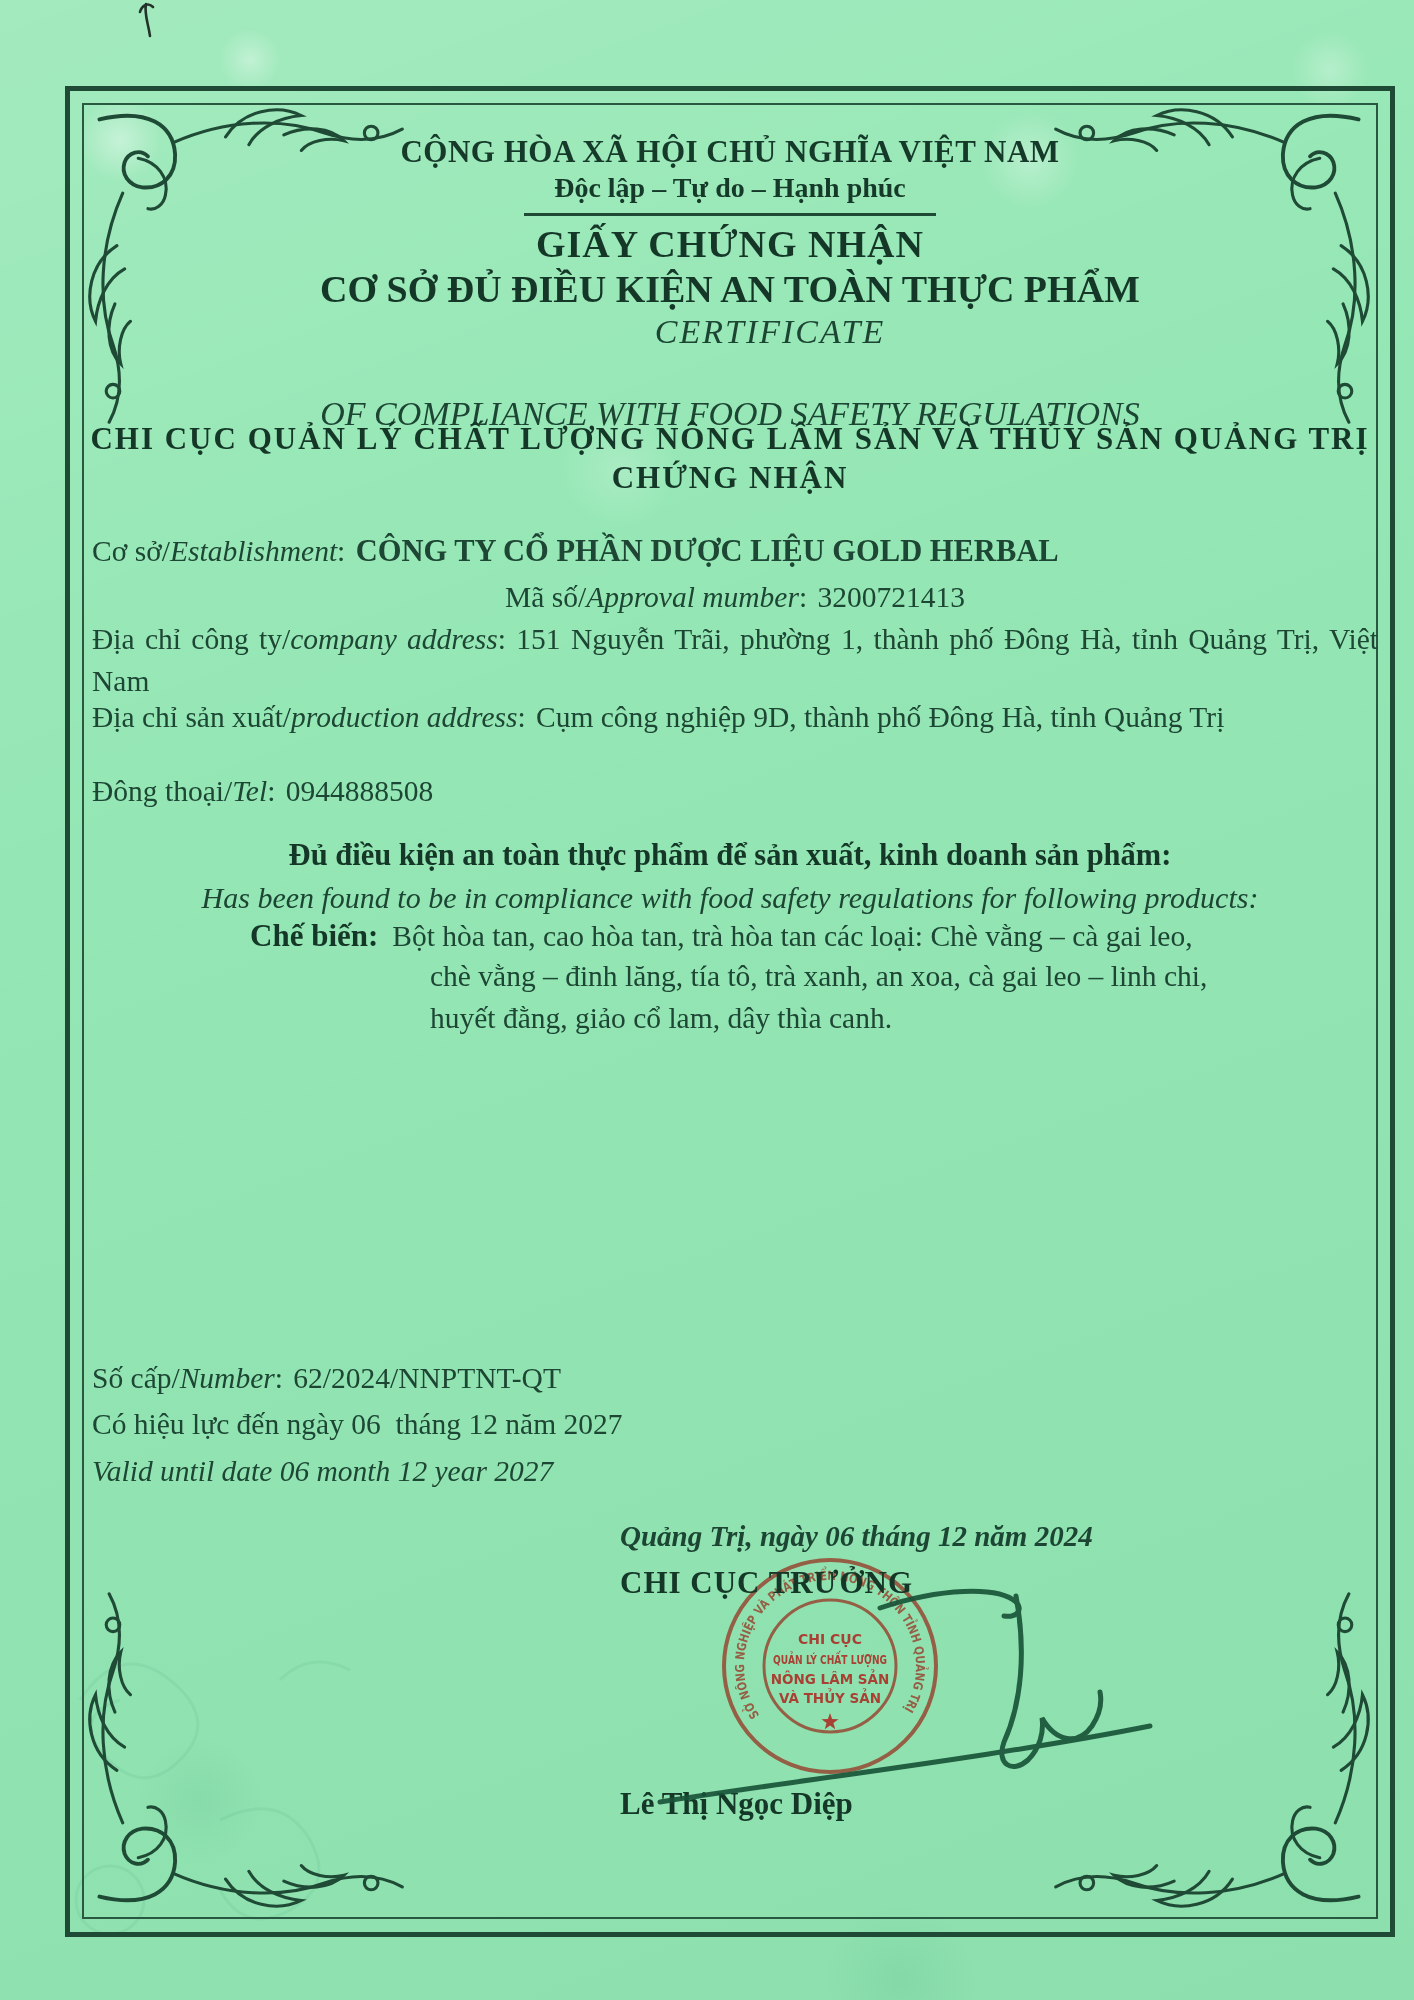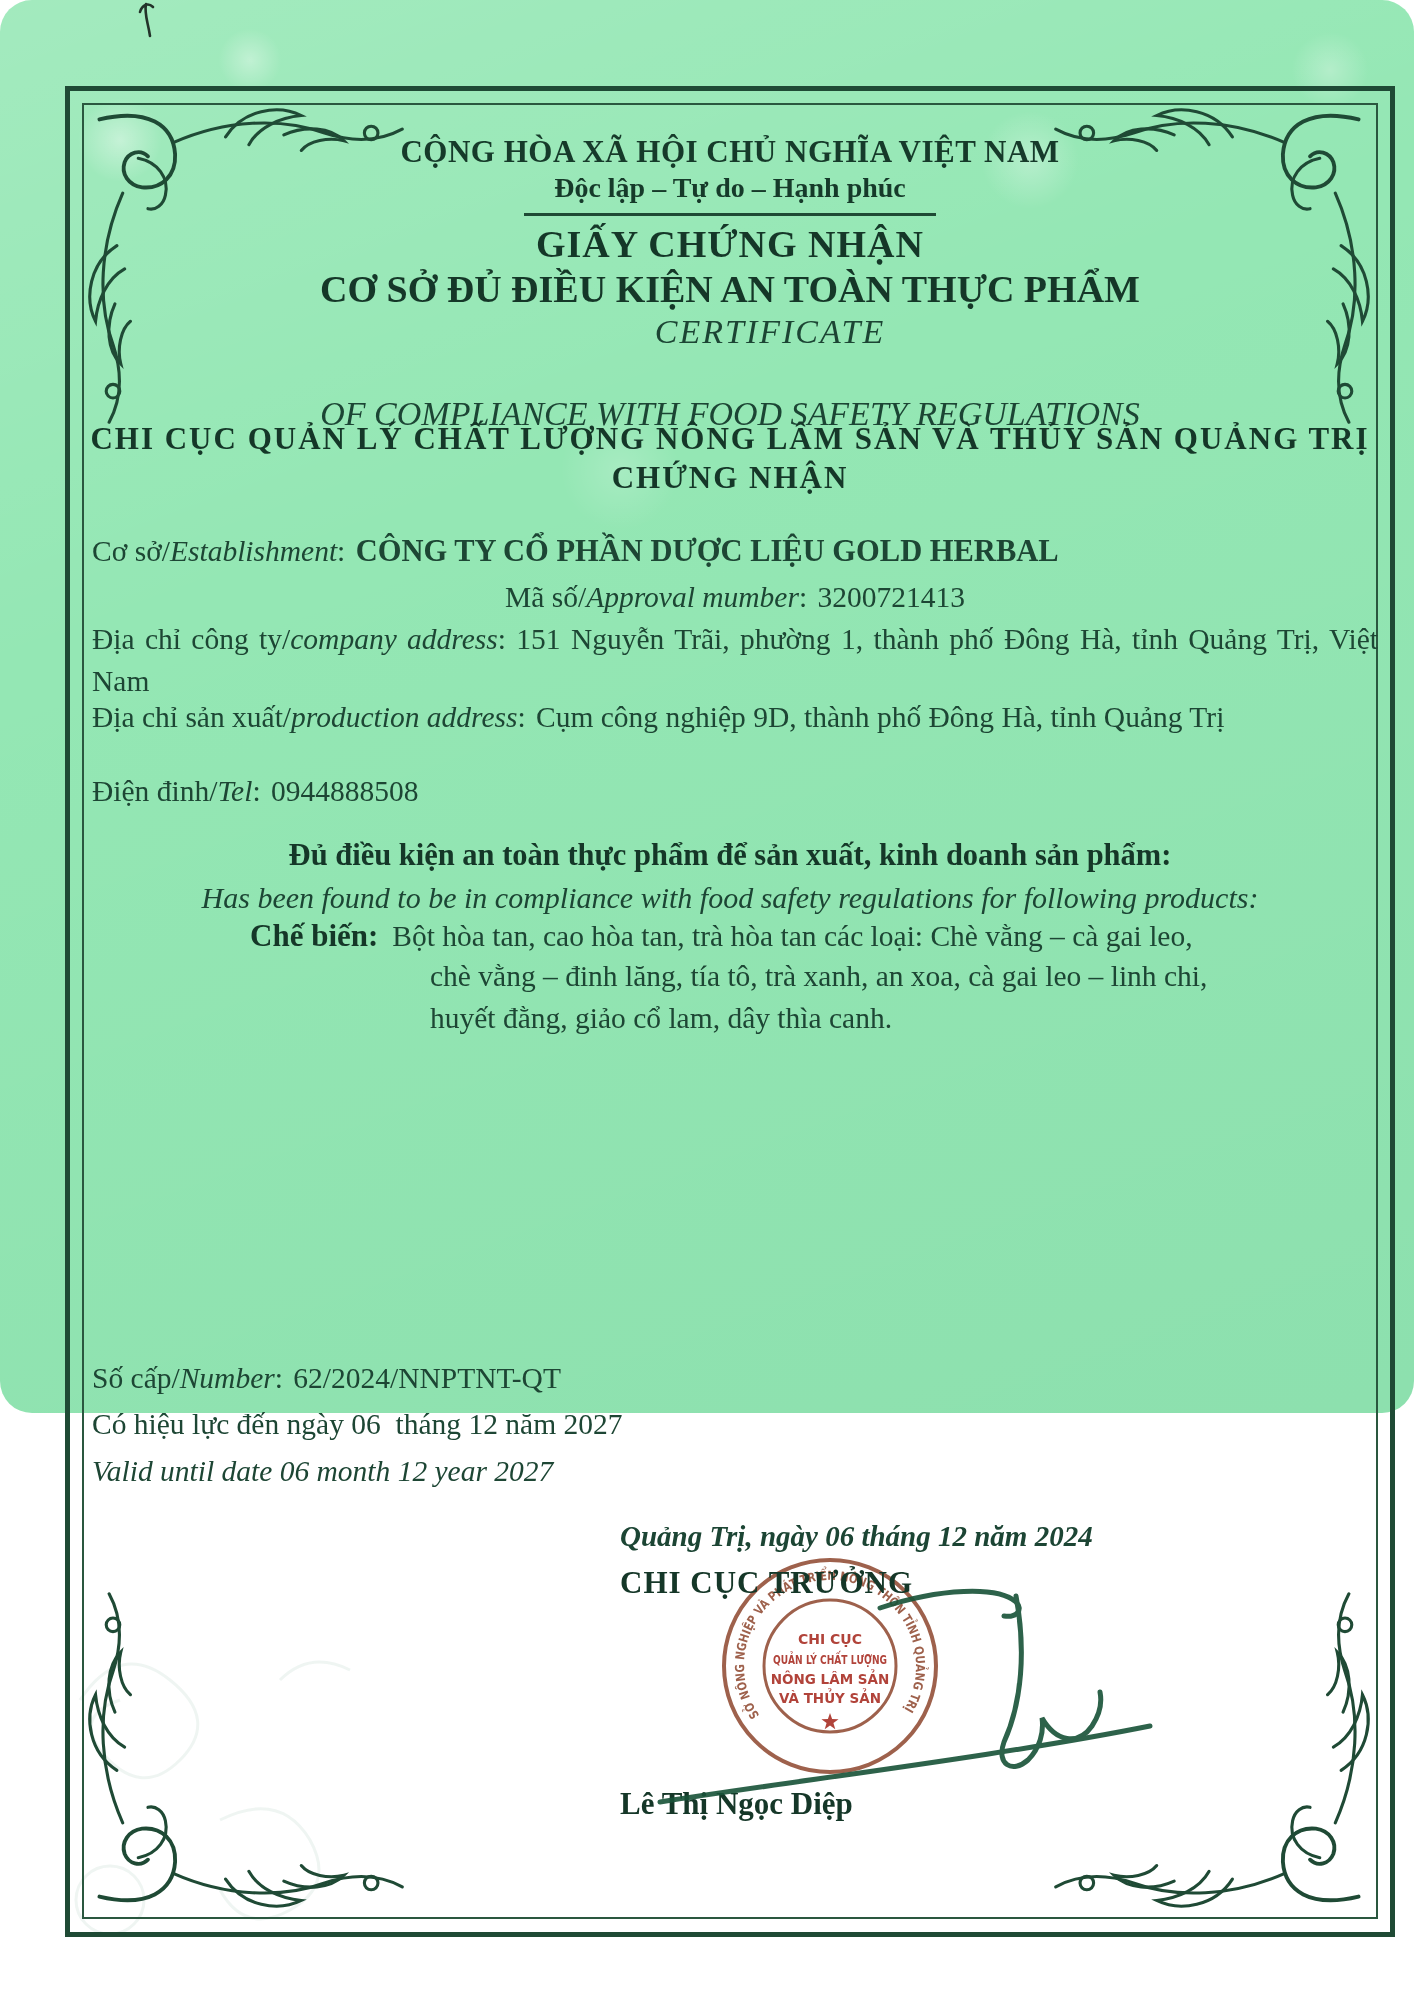--- a/index.html
+++ b/index.html
@@ -1,33 +1,32 @@
 <!DOCTYPE html>
 <html><head>
 <meta charset="utf-8">
 <style>
   html,body{margin:0;padding:0;}
   body{
     width:1414px;height:2000px;overflow:hidden;
     font-family:"Liberation Serif","DejaVu Serif",serif;
   }
   .page{
-    position:relative;width:1414px;height:1413px;
+    position:relative;width:1414px;height:2000px;
     background-color:#94e7b4;
     background-image:
       linear-gradient(160deg, rgba(255,255,255,.14) 0%, rgba(255,255,255,0) 35%, rgba(0,90,60,.05) 100%),
       radial-gradient(circle 60px at 120px 140px, rgba(255,255,255,.40), rgba(255,255,255,0) 70%),
       radial-gradient(circle 45px at 250px 60px,  rgba(255,255,255,.35), rgba(255,255,255,0) 70%),
       radial-gradient(circle 70px at 1030px 160px, rgba(255,255,255,.30), rgba(255,255,255,0) 70%),
       radial-gradient(circle 55px at 1330px 70px, rgba(255,255,255,.28), rgba(255,255,255,0) 70%),
       radial-gradient(circle 85px at 620px 470px, rgba(255,255,255,.18), rgba(255,255,255,0) 70%),
       radial-gradient(circle 90px at 200px 1800px, rgba(20,120,80,.07), rgba(0,0,0,0) 70%),
       radial-gradient(circle 110px at 900px 1980px, rgba(20,120,80,.08), rgba(0,0,0,0) 70%);
     color:#1b4433;
-    border-radius:32px;
   }
   .frame{
     position:absolute;left:65px;top:86px;width:1330px;height:1851px;
     border:5px solid #1f4a35;box-sizing:border-box;
   }
   .frame-inner{
     position:absolute;left:82px;top:103px;width:1296px;height:1816px;
     border:2px solid #2a573f;box-sizing:border-box;
   }
   .abs{position:absolute;}
@@ -145,21 +144,21 @@
   <div class="abs detail d2">
     <span>Mã số/</span><span class="lab-en">Approval mumber</span><span class="colon">:</span><span>3200721413</span>
   </div>
   <div class="abs detail d3 justify">
     <span>Địa chỉ công ty/</span><span class="lab-en">company address</span><span class="colon">:</span><span>151 Nguyễn Trãi, phường 1, thành phố Đông Hà, tỉnh Quảng Trị, Việt Nam</span>
   </div>
   <div class="abs detail d4 justify">
     <span>Địa chỉ sản xuất/</span><span class="lab-en">production address</span><span class="colon">:</span><span>Cụm công nghiệp 9D, thành phố Đông Hà, tỉnh Quảng Trị</span>
   </div>
   <div class="abs detail d5">
-    <span>Điện đinh/</span><span class="lab-en">Tel</span><span class="colon">:</span><span>0944888508</span>
+    <span>Đông thoại/</span><span class="lab-en">Tel</span><span class="colon">:</span><span>0944888508</span>
   </div>
 
   <div class="abs center stmt-vi">Đủ điều kiện an toàn thực phẩm để sản xuất, kinh doanh sản phẩm:</div>
   <div class="abs center stmt-en">Has been found to be in compliance with food safety regulations for following products:</div>
 
   <div class="abs prod prod-l2">chè vằng – đinh lăng, tía tô, trà xanh, an xoa, cà gai leo – linh chi,</div>
   <div class="abs prod prod-l1">
     <span class="prod-label">Chế biến:</span><span>Bột hòa tan, cao hòa tan, trà hòa tan các loại: Chè vằng – cà gai leo,</span>
   </div>
   <div class="abs prod prod-l3">huyết đằng, giảo cổ lam, dây thìa canh.</div>

